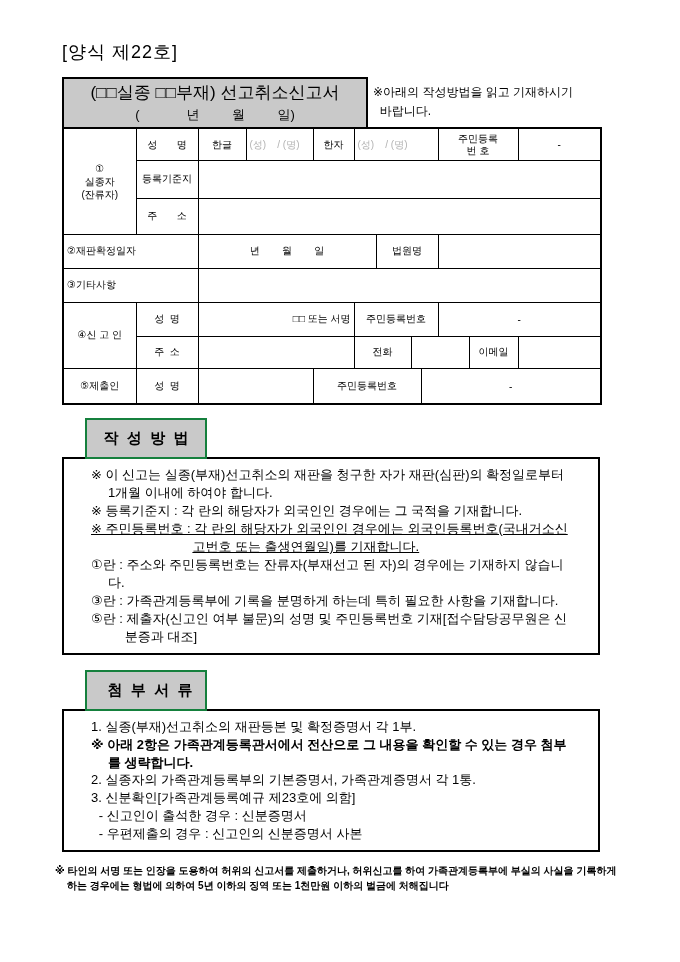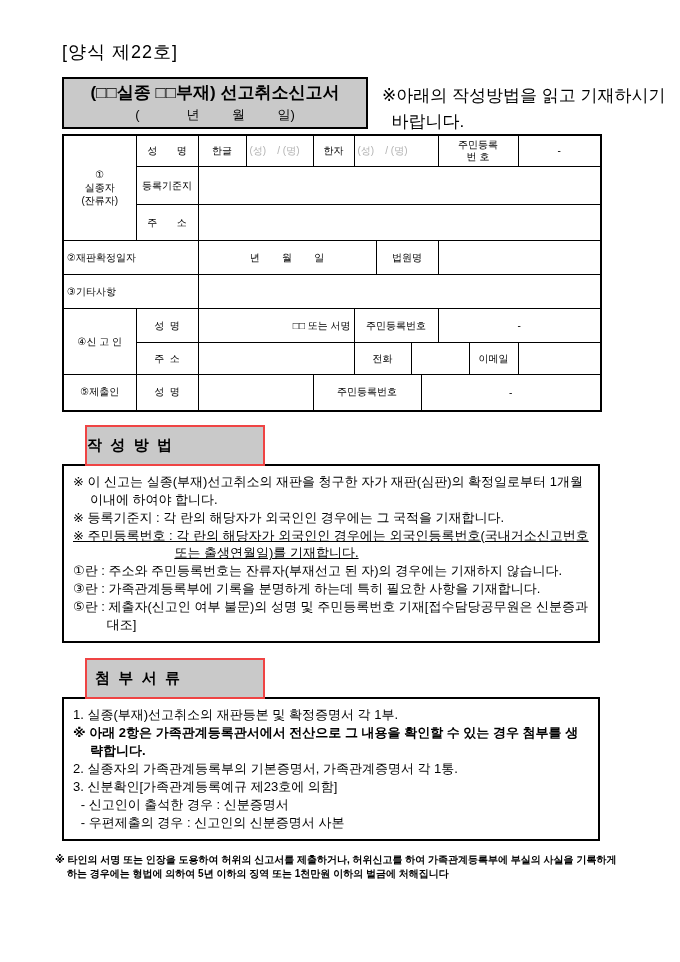--- a/index.html
+++ b/index.html
@@ -15,50 +15,50 @@
     position:relative;overflow:hidden;
   }
   .page{position:absolute;left:62px;top:40px;width:538px;}
   .form-number{font-size:18px;letter-spacing:1px;margin-bottom:13px;}
   
   .header-row{display:flex;align-items:flex-start;}
   .title-box{
     width:306px;border:2px solid #000;background:var(--box-header-bg);
     text-align:center;padding:3px 2px 3px;flex:0 0 306px;
   }
-  .title-main{font-size:17px;font-weight:bold;line-height:1.25;white-space:pre;}
+  .title-main{font-size:17px;font-weight:normal;line-height:1.25;white-space:pre;}
   .title-date{font-size:13px;white-space:pre;margin-top:3px;}
-  .header-note{flex:1;padding:6px 0 0 14px;font-size:17px;line-height:1.55;white-space:pre;}
+  .header-note{flex:1;padding:6px 0 0 5px;font-size:12px;line-height:1.55;white-space:pre;}
   
   table.form-table{
     border-collapse:collapse;table-layout:fixed;width:538px;margin-top:-2px;
     border:2px solid #000;
   }
   table.form-table td{
     border:1px solid #000;font-size:10px;padding:1px 3px;overflow:hidden;
     vertical-align:middle;
   }
   tr.r1{height:32px;} tr.r2{height:38px;} tr.r3{height:36px;} tr.r4{height:34px;margin-left:28px;}
   tr.r5{height:34px;} tr.r6{height:34px;} tr.r7{height:32px;} tr.r8{height:36px;}
   td.c{text-align:center;}
   td.l{text-align:left;padding-left:4px;}
   td.pre{white-space:pre;}
   td.preline{white-space:pre-line;line-height:1.3;}
   td.ph{color:var(--placeholder-gray);font-size:9px;text-align:left;padding-left:4px;}
   td.rrn1{font-size:12px;line-height:1.2;}
   td.sign{text-align:right;padding-right:6px;}
   
   .section-header{
-    width:180px;margin-left:23px;margin-bottom:-2px;position:relative;z-index:2;
-    border:2px solid #ef4444;background:var(--box-header-bg);
-    text-align:left;font-weight:bold;font-size:15px;padding:9px 0;white-space:pre;
+    width:122px;margin-left:23px;margin-bottom:-2px;position:relative;z-index:2;
+    border:2px solid #15803d;background:var(--box-header-bg);
+    text-align:center;font-weight:bold;font-size:15px;padding:9px 0;white-space:pre;
   }
   .section-box{
     border:2px solid #000;position:relative;z-index:1;
-    padding:7px 9px;font-size:13px;line-height:1.38;
+    padding:7px 27px;font-size:13px;line-height:1.38;
   }
   .sh-gap1{margin-top:13px;}
   .sh-gap2{margin-top:15px;padding-left:8px;}
   .ins-line{padding-left:1.3em;text-indent:-1.3em;}
   .ins-line.deep{padding-left:7.8em;text-indent:-7.8em;text-decoration:underline;}
   .ins-line.mid{padding-left:2.6em;text-indent:-2.6em;}
   .att-line{padding-left:1.3em;text-indent:-1.3em;}
   .att-line.bold{font-weight:bold;}
   .att-line.sub{padding-left:1.9em;text-indent:-1.3em;}
   

